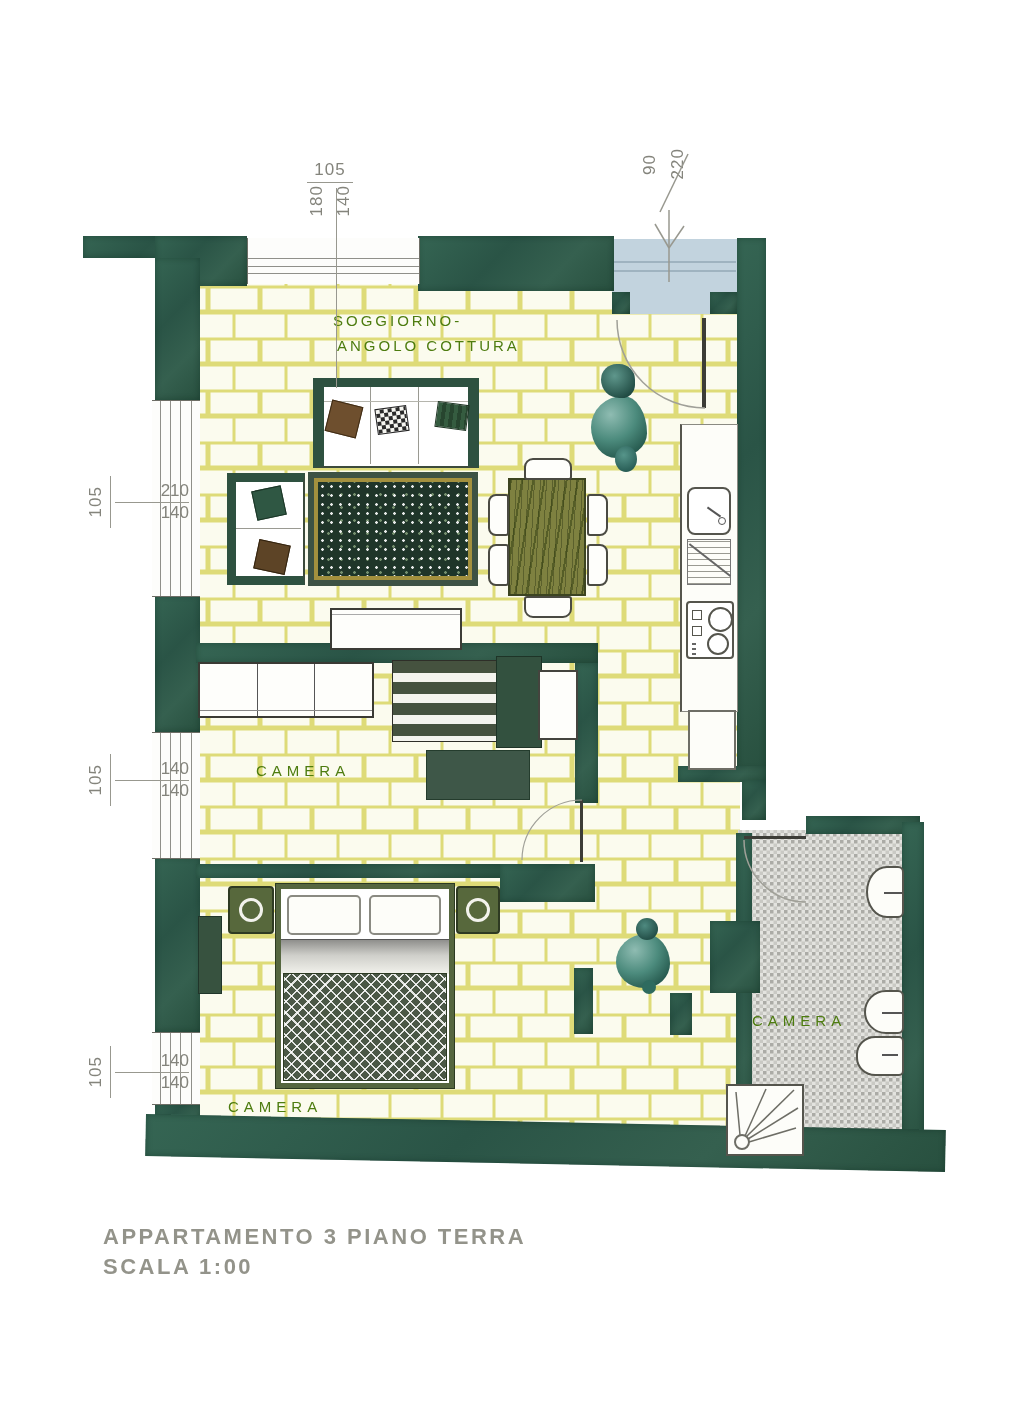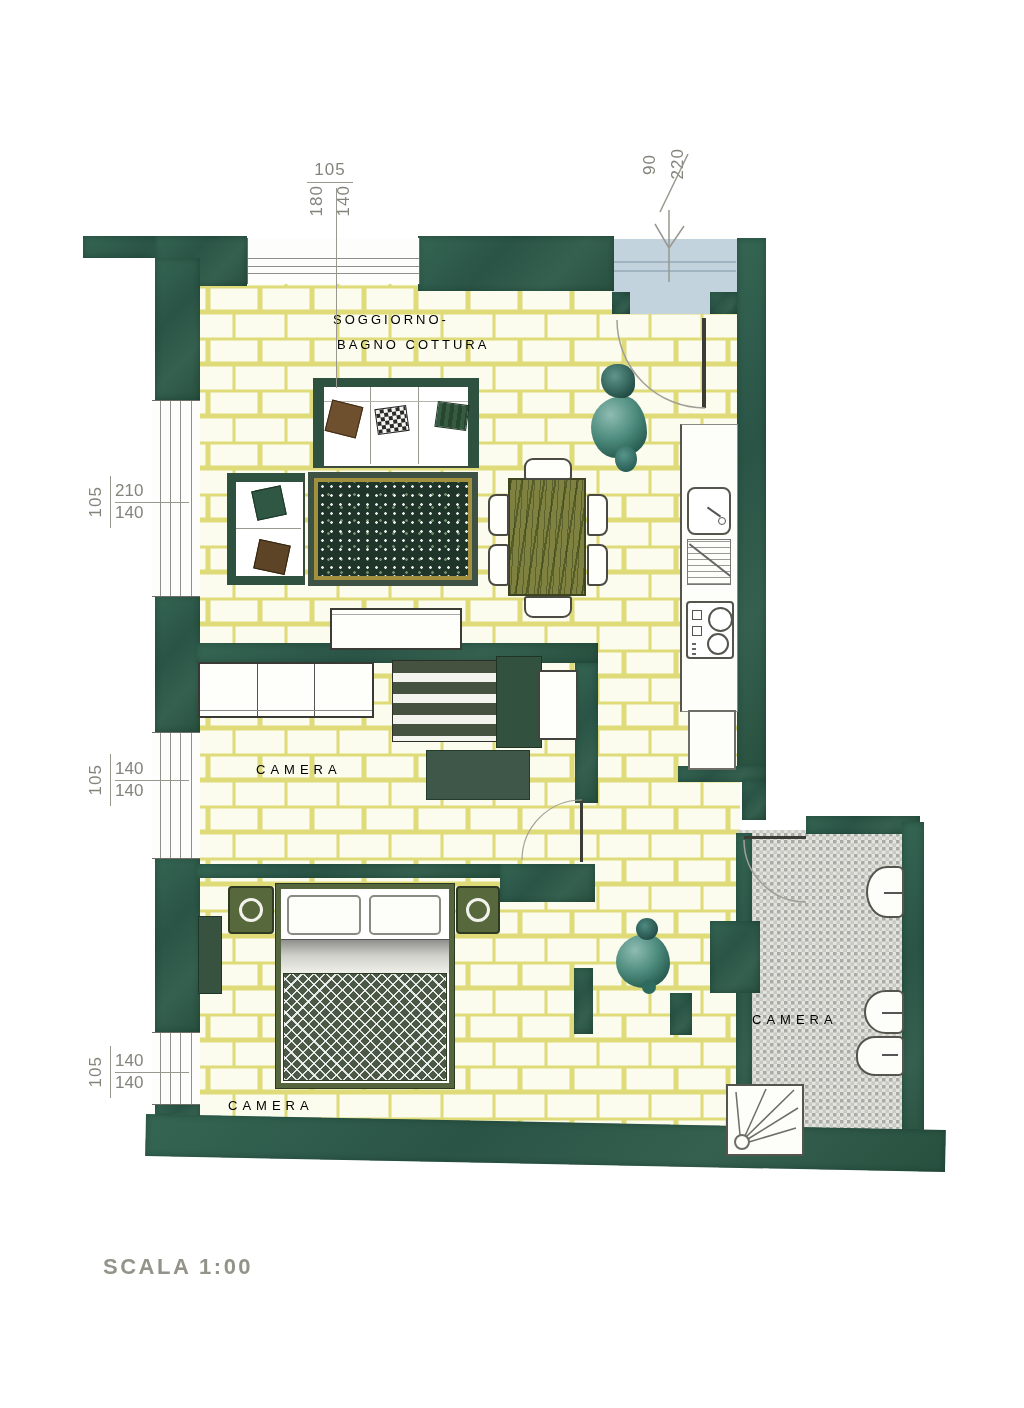--- a/index.html
+++ b/index.html
@@ -5,26 +5,26 @@
   html,body{margin:0;padding:0;background:#ffffff;}
   .page{position:relative;width:1024px;height:1408px;background:#ffffff;overflow:hidden;
         font-family:"Liberation Sans",sans-serif;}
   .abs{position:absolute;}
   .wall{position:absolute;background:linear-gradient(133deg,#356553 0%,#2a5446 40%,#35604f 70%,#28503f 100%);
         box-shadow:inset 0 0 6px rgba(0,30,20,.35);z-index:2;}
   .win{position:absolute;background:#fdfdfb;border-top:1px solid #6e6e66;border-bottom:1px solid #6e6e66;z-index:3;}
   .winv{border-top:1px solid #6e6e66;border-bottom:1px solid #6e6e66;}
   .gl{position:absolute;background:#90908a;}
   .fur{position:absolute;z-index:4;}
-  .lbl{position:absolute;z-index:5;color:#000000;font-size:13px;letter-spacing:3px;font-weight:500;white-space:nowrap;}
+  .lbl{position:absolute;z-index:5;color:#4d7c0f;font-size:15px;letter-spacing:3px;font-weight:500;white-space:nowrap;}
   .dim{position:absolute;z-index:5;color:#84847c;font-size:17px;letter-spacing:1px;}
   .dimset{position:absolute;z-index:5;display:flex;align-items:center;color:#84847c;font-size:17px;}
   .dimv{display:inline-block;writing-mode:vertical-rl;transform:rotate(180deg);letter-spacing:1px;}
   .rule-v{width:1px;height:52px;background:#98988f;margin:0 4px;}
-  .frac{display:flex;flex-direction:column;line-height:1.1;}
+  .frac{display:flex;flex-direction:column;line-height:1.1;align-items:flex-end;}
   .frac .rule-h{display:block;width:74px;height:1px;background:#98988f;margin:1px 0;}
   .line{position:absolute;background:#98988f;z-index:5;}
   .leaf{position:absolute;background:#3c3c36;z-index:4;}
   .chair{position:absolute;background:#fefefb;border:2px solid #4a4a42;z-index:4;}
   .fixture{position:absolute;background:#fdfdf9;border:2px solid #55554d;z-index:4;}
   .blob{position:absolute;background:radial-gradient(circle at 35% 30%,#8fbcb2 0%,#4c8b7d 45%,#205247 85%);}
   .title{position:absolute;z-index:5;color:#93938a;font-size:22px;letter-spacing:2.5px;font-weight:600;white-space:nowrap;}
 </style>
 </head>
 <body>
@@ -211,21 +211,21 @@
     <div class="blob" style="left:4px;top:16px;width:54px;height:54px;border-radius:55% 45% 48% 52% / 52% 55% 45% 48%"></div>
     <div class="blob" style="left:24px;top:0;width:22px;height:22px;border-radius:50%;background:radial-gradient(circle at 40% 35%,#4e8a80,#1c453e 85%)"></div>
     <div class="blob" style="left:30px;top:62px;width:14px;height:14px;border-radius:50%;background:#2e6b5f"></div>
   </div>
 
   <div class="leaf" style="left:702px;top:318px;width:4px;height:90px"></div>
   <div class="leaf" style="left:744px;top:836px;width:62px;height:3px"></div>
   <div class="leaf" style="left:580px;top:800px;width:3px;height:62px"></div>
 
   <div class="lbl" style="left:333px;top:312px">SOGGIORNO-</div>
-  <div class="lbl" style="left:337px;top:337px">BAGNO COTTURA</div>
+  <div class="lbl" style="left:337px;top:337px">ANGOLO COTTURA</div>
   <div class="lbl" style="left:256px;top:762px;letter-spacing:5px">CAMERA</div>
   <div class="lbl" style="left:228px;top:1098px;letter-spacing:5px">CAMERA</div>
   <div class="lbl" style="left:752px;top:1012px;letter-spacing:5px">CAMERA</div>
 
   <div class="dim" style="left:300px;top:160px;width:60px;display:flex;flex-direction:column;align-items:center;">
     <span>105</span>
     <span style="width:46px;height:1px;background:#98988f;margin:2px 0"></span>
     <span style="display:flex;gap:7px;">
       <span class="dimv">180</span>
       <span class="dimv">140</span>
@@ -271,15 +271,16 @@
       <span>140</span>
     </span>
   </div>
 
   <svg class="abs" width="1024" height="1408" viewBox="0 0 1024 1408" style="left:0;top:0;z-index:6;pointer-events:none">
     <path d="M617,320 A88,88 0 0 0 705,408" fill="none" stroke="#a0a098" stroke-width="1.5"></path>
     <path d="M744,840 A62,62 0 0 0 806,902" fill="none" stroke="#a0a098" stroke-width="1.5"></path>
     <path d="M582,800 A60,60 0 0 0 522,860" fill="none" stroke="#a0a098" stroke-width="1.2"></path>
   </svg>
 
+  <div class="title" style="left:103px;top:1224px">APPARTAMENTO 3 PIANO TERRA</div>
   <div class="title" style="left:103px;top:1254px">SCALA 1:00</div>
 
 </div>
 
 </body></html>

